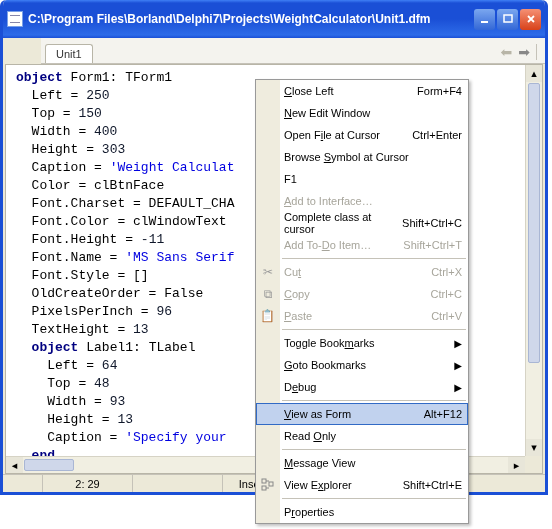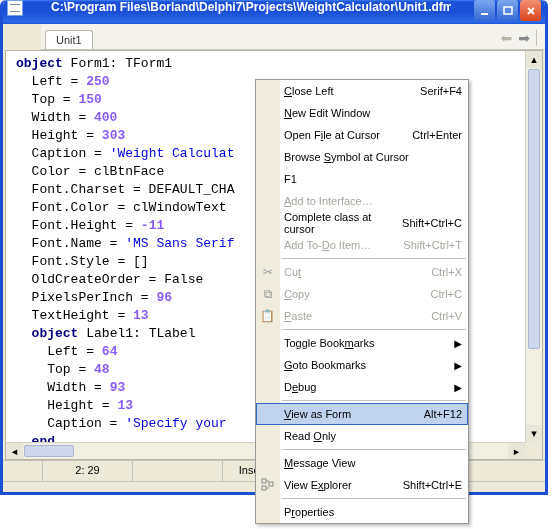--- a/index.html
+++ b/index.html
@@ -16,28 +16,27 @@
   width: 548px;
   height: 495px;
   border: 3px solid #1a4fd6;
   border-top: 0;
   border-radius: 6px 6px 0 0;
   overflow: hidden;
   background: #ece9d8;
   position: relative;
 }
 .titlebar {
-  height: 24px;
+  height: 38px;
   background: linear-gradient(to bottom, #3f7ff5 0%, #1a4fd6 8%, #1a4fd6 50%, #2d6be8 92%, #1a4fd6 100%);
   display: flex;
-  align-items: flex-start;
+  align-items: center;
   color: #fff;
   padding: 0 4px;
   border-radius: 4px 4px 0 0;
-  gap: 23px;
 }
 .titlebar .doc-icon {
   width: 16px; height: 16px;
   background: #fff;
   border: 1px solid #7aa0e8;
   margin-right: 5px;
   position: relative;
 }
 .titlebar .doc-icon:before {
   content:'';
@@ -103,21 +102,21 @@
 }
 .code {
   font-family: "Courier New", monospace;
   font-size: 13px;
   line-height: 18px;
   padding: 4px 2px 4px 10px;
   white-space: pre;
   color:#000;
 }
 .kw { font-weight:bold; color:#000080; }
-.num { color:#8b5cf6;font-weight:bold; }
+.num { color:#0f172a; }
 .str { color:#0000e0; }
 
 .scroll-v {
   position:absolute; right:0; top:0; bottom:17px; width:17px;
   background:#f1efe2;
   border-left:1px solid #d6d3c5;
 }
 .scroll-v .up, .scroll-v .dn {
   height:17px; background:#e8e6d9;
   display:flex;align-items:center;justify-content:center;
@@ -287,21 +286,21 @@
     <div class="cell" style="width:60px">Insert</div>
     <div class="cell flex"></div>
   </div>
 </div>
 
 <div class="context-menu">
   <div class="stripe"></div>
 
   <div class="cm-item">
     <span class="lbl"><u>C</u><span>lose Left</span></span>
-    <span class="sc">Serif+F4</span>
+    <span class="sc">Form+F4</span>
   </div>
   <div class="cm-item">
     <span class="lbl"><u>N</u>ew Edit Window</span>
   </div>
   <div class="cm-item">
     <span class="lbl">Open F<u>i</u>le at Cursor</span>
     <span class="sc">Ctrl+Enter</span>
   </div>
   <div class="cm-item">
     <span class="lbl">Browse <u>S</u>ymbol at Cursor</span>

